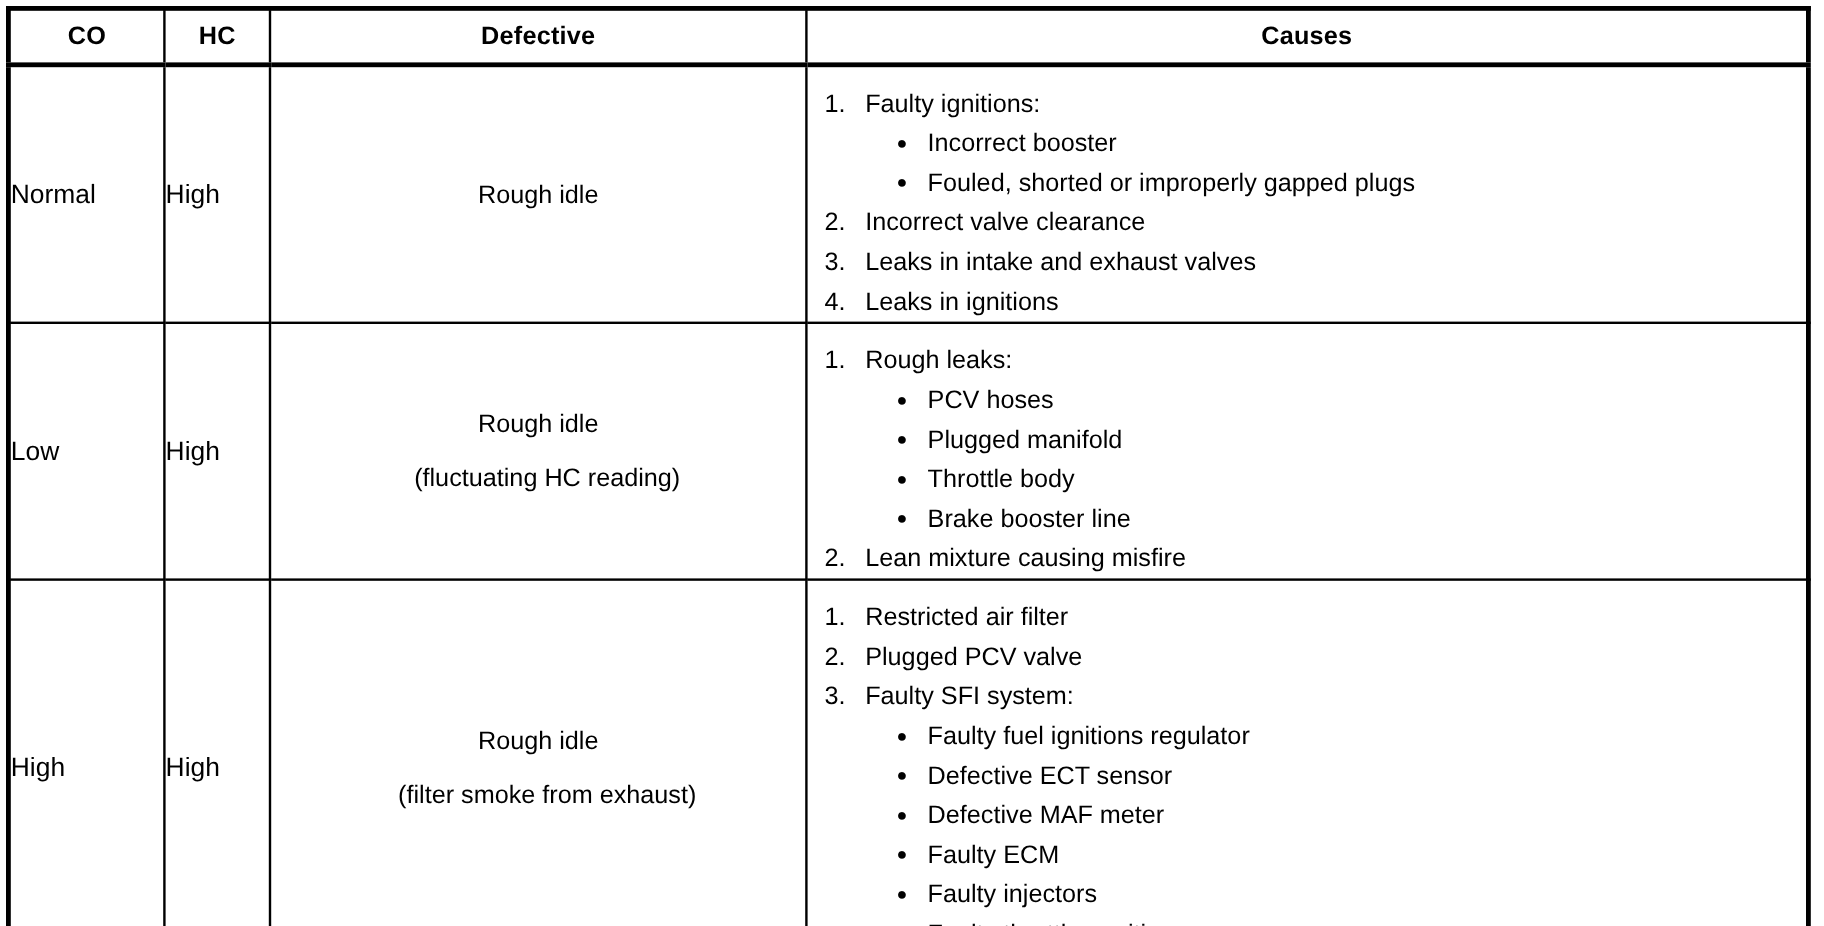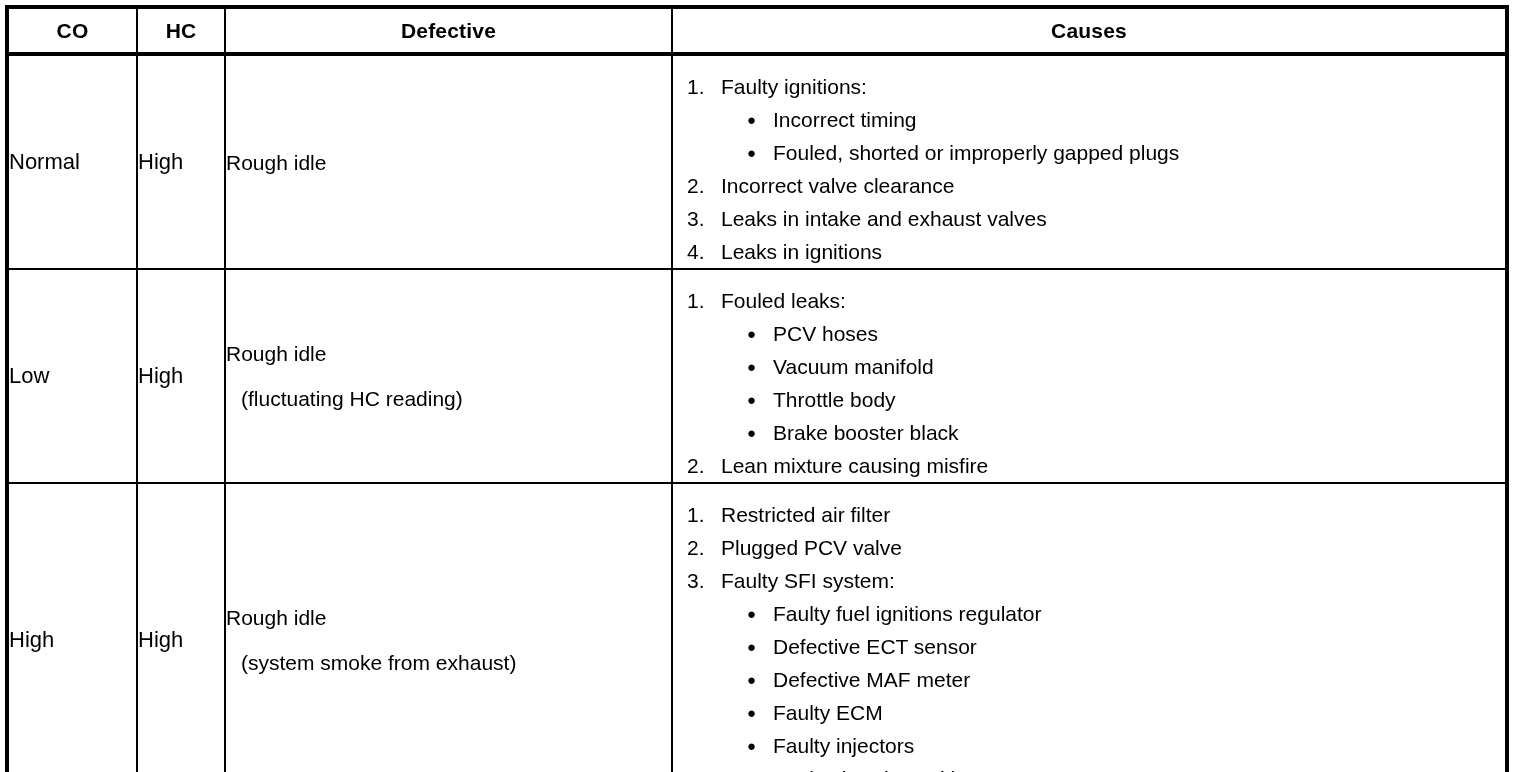--- a/index.html
+++ b/index.html
@@ -61,20 +61,21 @@
   
   td.cell-co,
   td.cell-hc {
     font-size: 22px;
     padding-left: 5px;
     white-space: nowrap;
   }
   td.cell-problems {
     font-size: 21px;
     padding-left: 9px;
+    text-align: center;
   }
   td.cell-causes {
     vertical-align: top;
     padding: 0;
   }
 
   .problem-main   { line-height: 1.0; }
   .problem-note   { margin-top: 24px; line-height: 1.0; padding-left: 15px; }
 
   
@@ -149,21 +150,21 @@
           <div class="problem-main">Rough idle</div>
         </td>
         <td class="cell-causes">
           <ol class="causes">
             <li class="num-item">
               <span class="num-marker">1.</span>
               <span class="li-text">Faulty ignitions:</span>
               <ul class="sub">
                 <li class="bullet-item">
                   <span class="bullet-marker">●</span>
-                  <span class="li-text">Incorrect timing</span>
+                  <span class="li-text">Incorrect booster</span>
                 </li>
                 <li class="bullet-item">
                   <span class="bullet-marker">●</span>
                   <span class="li-text">Fouled, shorted or improperly gapped plugs</span>
                 </li>
               </ul>
             </li>
             <li class="num-item">
               <span class="num-marker">2.</span>
               <span class="li-text">Incorrect valve clearance</span>
@@ -184,54 +185,54 @@
         <td class="cell-co">Low</td>
         <td class="cell-hc">High</td>
         <td class="cell-problems">
           <div class="problem-main">Rough idle</div>
           <div class="problem-note">(fluctuating HC reading)</div>
         </td>
         <td class="cell-causes">
           <ol class="causes">
             <li class="num-item">
               <span class="num-marker">1.</span>
-              <span class="li-text">Fouled leaks:</span>
+              <span class="li-text">Rough leaks:</span>
               <ul class="sub">
                 <li class="bullet-item">
                   <span class="bullet-marker">●</span>
                   <span class="li-text">PCV hoses</span>
                 </li>
                 <li class="bullet-item">
                   <span class="bullet-marker">●</span>
-                  <span class="li-text">Vacuum manifold</span>
+                  <span class="li-text">Plugged manifold</span>
                 </li>
                 <li class="bullet-item">
                   <span class="bullet-marker">●</span>
                   <span class="li-text">Throttle body</span>
                 </li>
                 <li class="bullet-item">
                   <span class="bullet-marker">●</span>
-                  <span class="li-text">Brake booster black</span>
+                  <span class="li-text">Brake booster line</span>
                 </li>
               </ul>
             </li>
             <li class="num-item">
               <span class="num-marker">2.</span>
               <span class="li-text">Lean mixture causing misfire</span>
             </li>
           </ol>
         </td>
       </tr>
 
       <tr class="row-3">
         <td class="cell-co">High</td>
         <td class="cell-hc">High</td>
         <td class="cell-problems">
           <div class="problem-main">Rough idle</div>
-          <div class="problem-note">(system smoke from exhaust)</div>
+          <div class="problem-note">(filter smoke from exhaust)</div>
         </td>
         <td class="cell-causes">
           <ol class="causes">
             <li class="num-item">
               <span class="num-marker">1.</span>
               <span class="li-text">Restricted air filter</span>
             </li>
             <li class="num-item">
               <span class="num-marker">2.</span>
               <span class="li-text">Plugged PCV valve</span>

